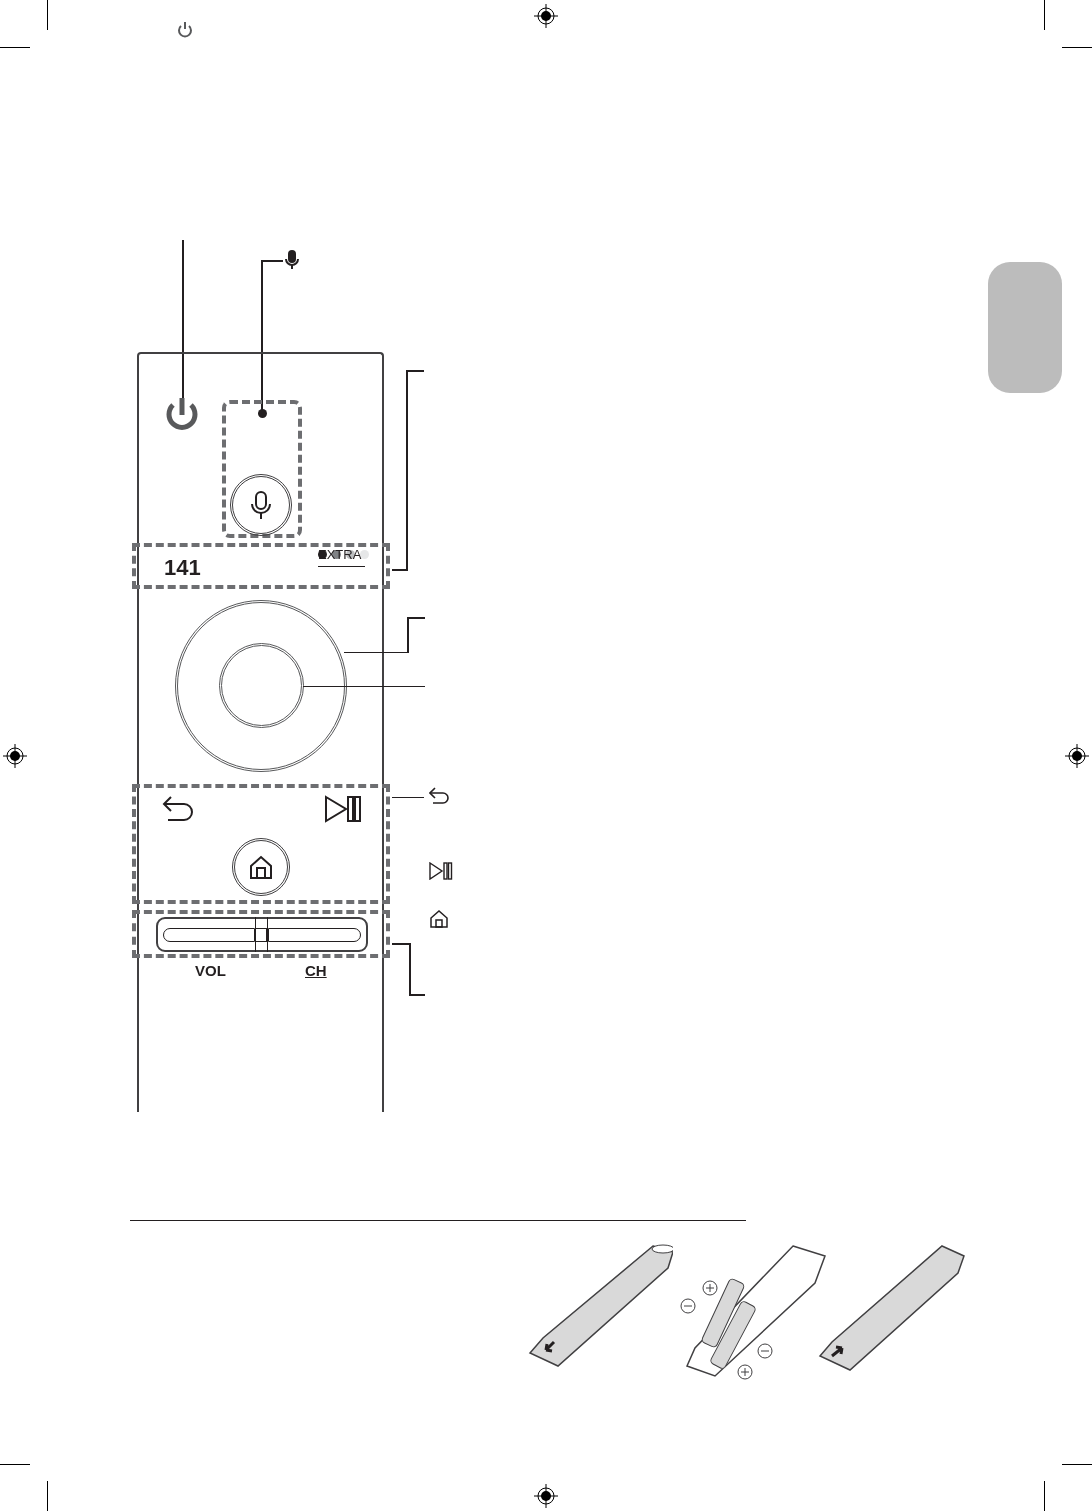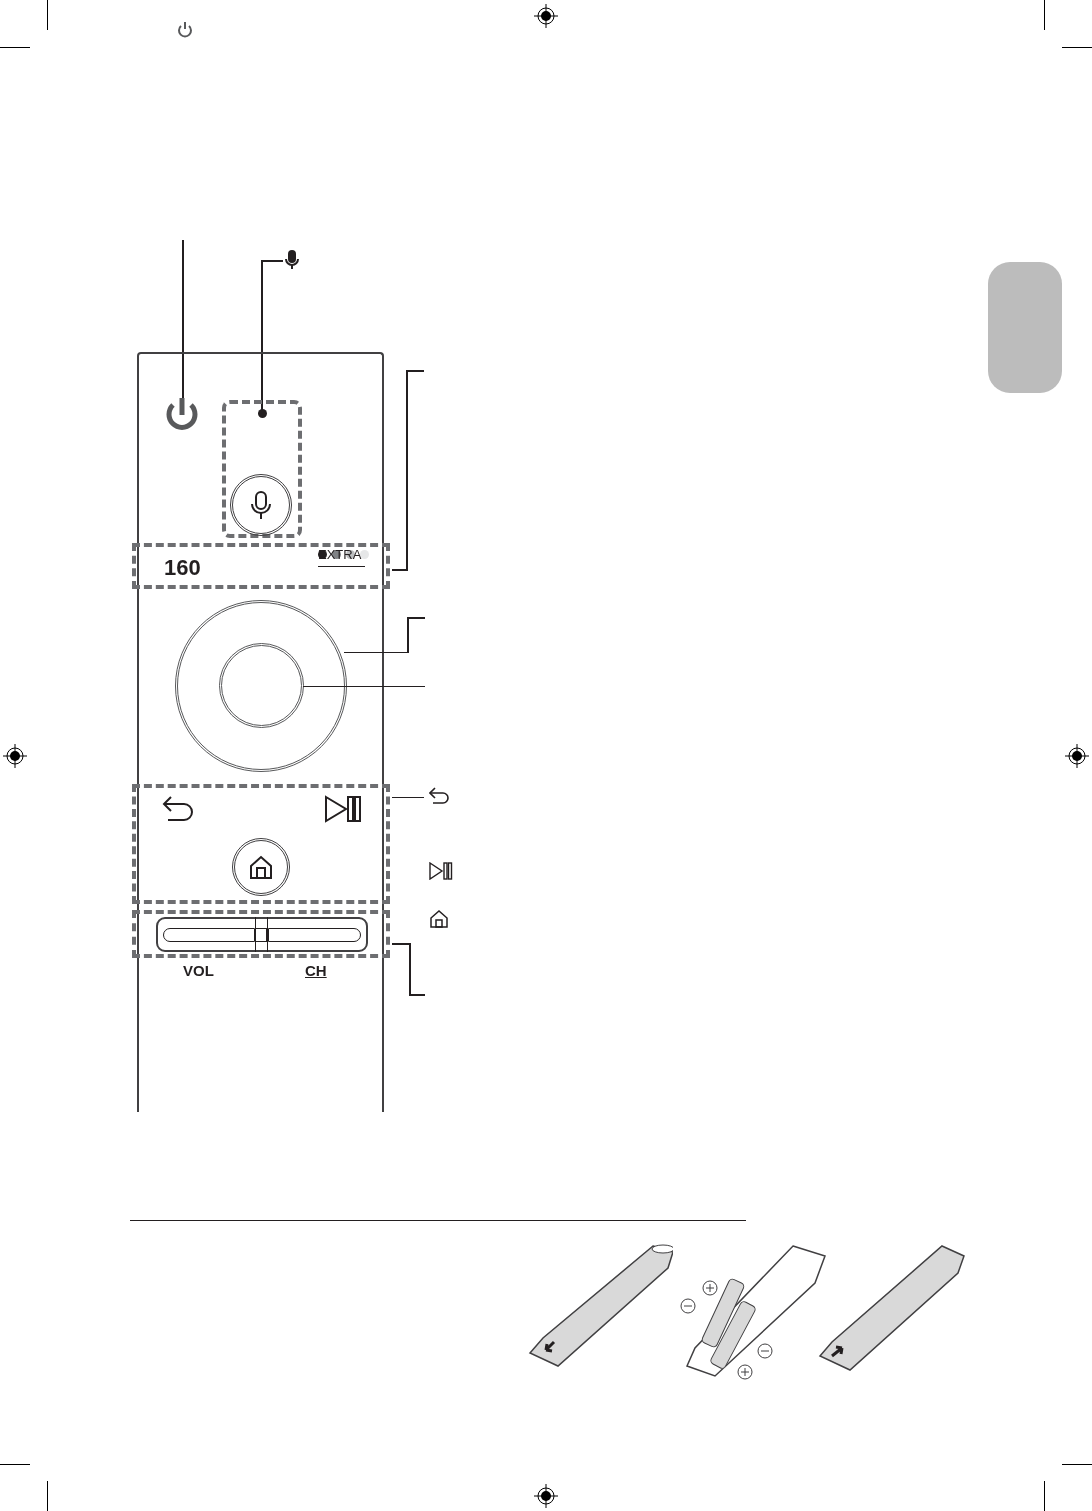--- a/index.html
+++ b/index.html
@@ -73,21 +73,21 @@
 <div class="abs" style="left:258px;top:409px;width:9px;height:9px;border-radius:50%;background:#231f20;"></div>
 <div class="abs" style="left:230px;top:474px;width:62px;height:62px;border-radius:50%;border:3px double #414042;box-sizing:border-box;display:flex;align-items:center;justify-content:center;">
   <svg width="22" height="30" viewBox="0 0 22 30">
       <rect x="6" y="2" width="10" height="17" rx="5" fill="none" stroke="#231f20" stroke-width="2"></rect>
       <path d="M2 14 A9 9 0 0 0 20 14" fill="none" stroke="#231f20" stroke-width="2"></path>
       <line x1="11" y1="23" x2="11" y2="29" stroke="#231f20" stroke-width="2"></line>
     </svg>
 </div>
 
 <div class="abs dash" style="left:132px;top:543px;width:258px;height:46px;"></div>
-<div class="abs label" style="left:164px;top:555px;font-size:22px;">160</div>
+<div class="abs label" style="left:164px;top:555px;font-size:22px;">141</div>
 <div class="abs" style="left:318px;top:550px;display:flex;gap:5px;">
   <span style="width:9px;height:9px;border-radius:50%;background:#231f20;display:block;"></span>
   <span style="width:9px;height:9px;border-radius:50%;background:#808285;display:block;"></span>
   <span style="width:9px;height:9px;border-radius:50%;background:#bcbec0;display:block;"></span>
   <span style="width:9px;height:9px;border-radius:50%;background:#e6e7e8;display:block;"></span>
 </div>
 <div class="abs" style="left:318px;top:566px;width:47px;height:1px;background:#231f20;"></div>
 <div class="abs label" style="left:318px;top:547px;font-size:13px;font-weight:normal;">EXTRA</div>
 
 <div class="ln" style="left:406px;top:370px;width:2px;height:201px;"></div>
@@ -133,21 +133,21 @@
     <rect x="7" y="11" width="6" height="7" fill="none" stroke="#231f20" stroke-width="1.5"></rect>
   </svg>
 
 <div class="abs dash" style="left:132px;top:910px;width:258px;height:48px;"></div>
 <div class="abs" style="left:156px;top:917px;width:212px;height:35px;border:2px solid #414042;border-radius:9px;box-sizing:border-box;"></div>
 <div class="abs" style="left:163px;top:928px;width:92px;height:14px;border:1.5px solid #231f20;border-radius:7px 0 0 7px;box-sizing:border-box;"></div>
 <div class="abs" style="left:268px;top:928px;width:93px;height:14px;border:1.5px solid #231f20;border-radius:0 7px 7px 0;box-sizing:border-box;"></div>
 <div class="ln" style="left:255px;top:917px;width:1px;height:35px;"></div>
 <div class="ln" style="left:267px;top:917px;width:1px;height:35px;"></div>
 <div class="abs" style="left:255px;top:928px;width:12px;height:14px;border:1px solid #231f20;box-sizing:border-box;"></div>
-<div class="abs label" style="left:183px;top:962px;font-size:15px;">VOL</div>
+<div class="abs label" style="left:195px;top:962px;font-size:15px;">VOL</div>
 <div class="abs label" style="left:305px;top:962px;font-size:15px;text-decoration:underline;">CH</div>
 <div class="ln" style="left:392px;top:943px;width:18px;height:2px;"></div>
 <div class="ln" style="left:409px;top:943px;width:2px;height:52px;"></div>
 <div class="ln" style="left:409px;top:994px;width:16px;height:2px;"></div>
 
 <div class="abs" style="left:130px;top:1220px;width:616px;height:1px;background:#231f20;"></div>
 
 <svg class="abs" style="left:528px;top:1238px" width="145" height="130" viewBox="0 0 145 130">
   <path d="M125 8 L145 14 L140 30 L30 128 L2 115 L15 100 Z" fill="#d9d9d9" stroke="#414042" stroke-width="1.5"></path>
   <ellipse cx="135" cy="11" rx="11" ry="4" fill="#fff" stroke="#414042"></ellipse>

